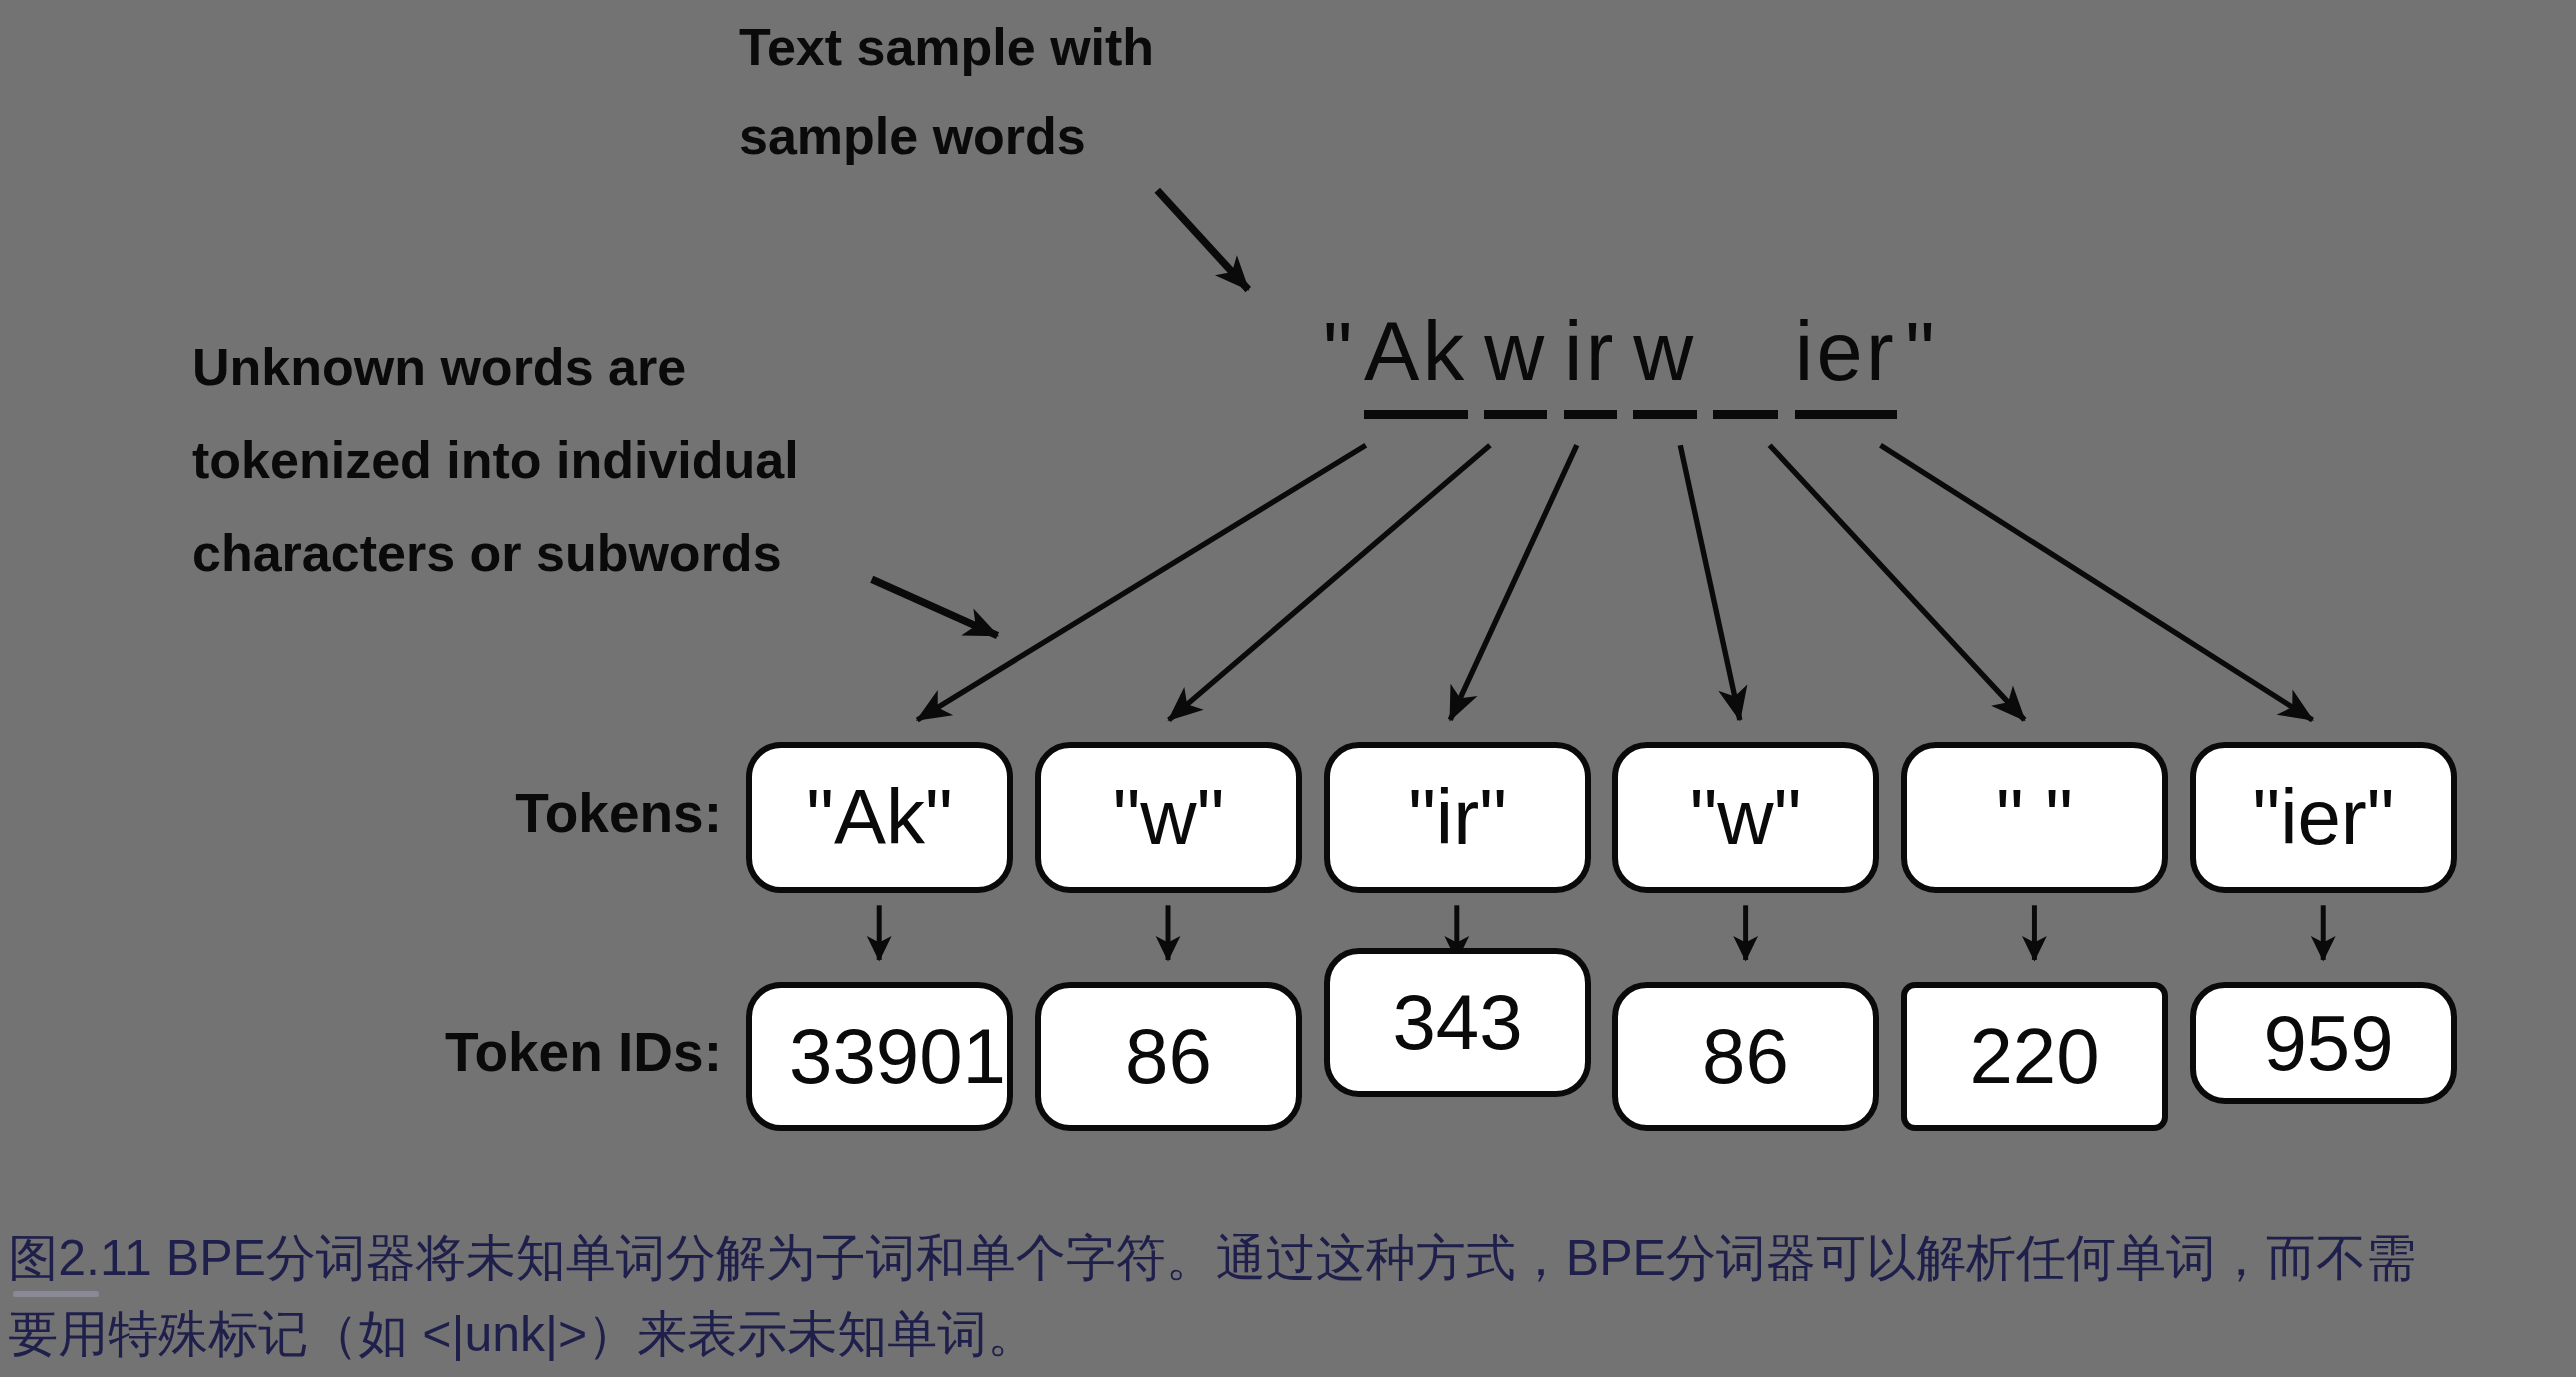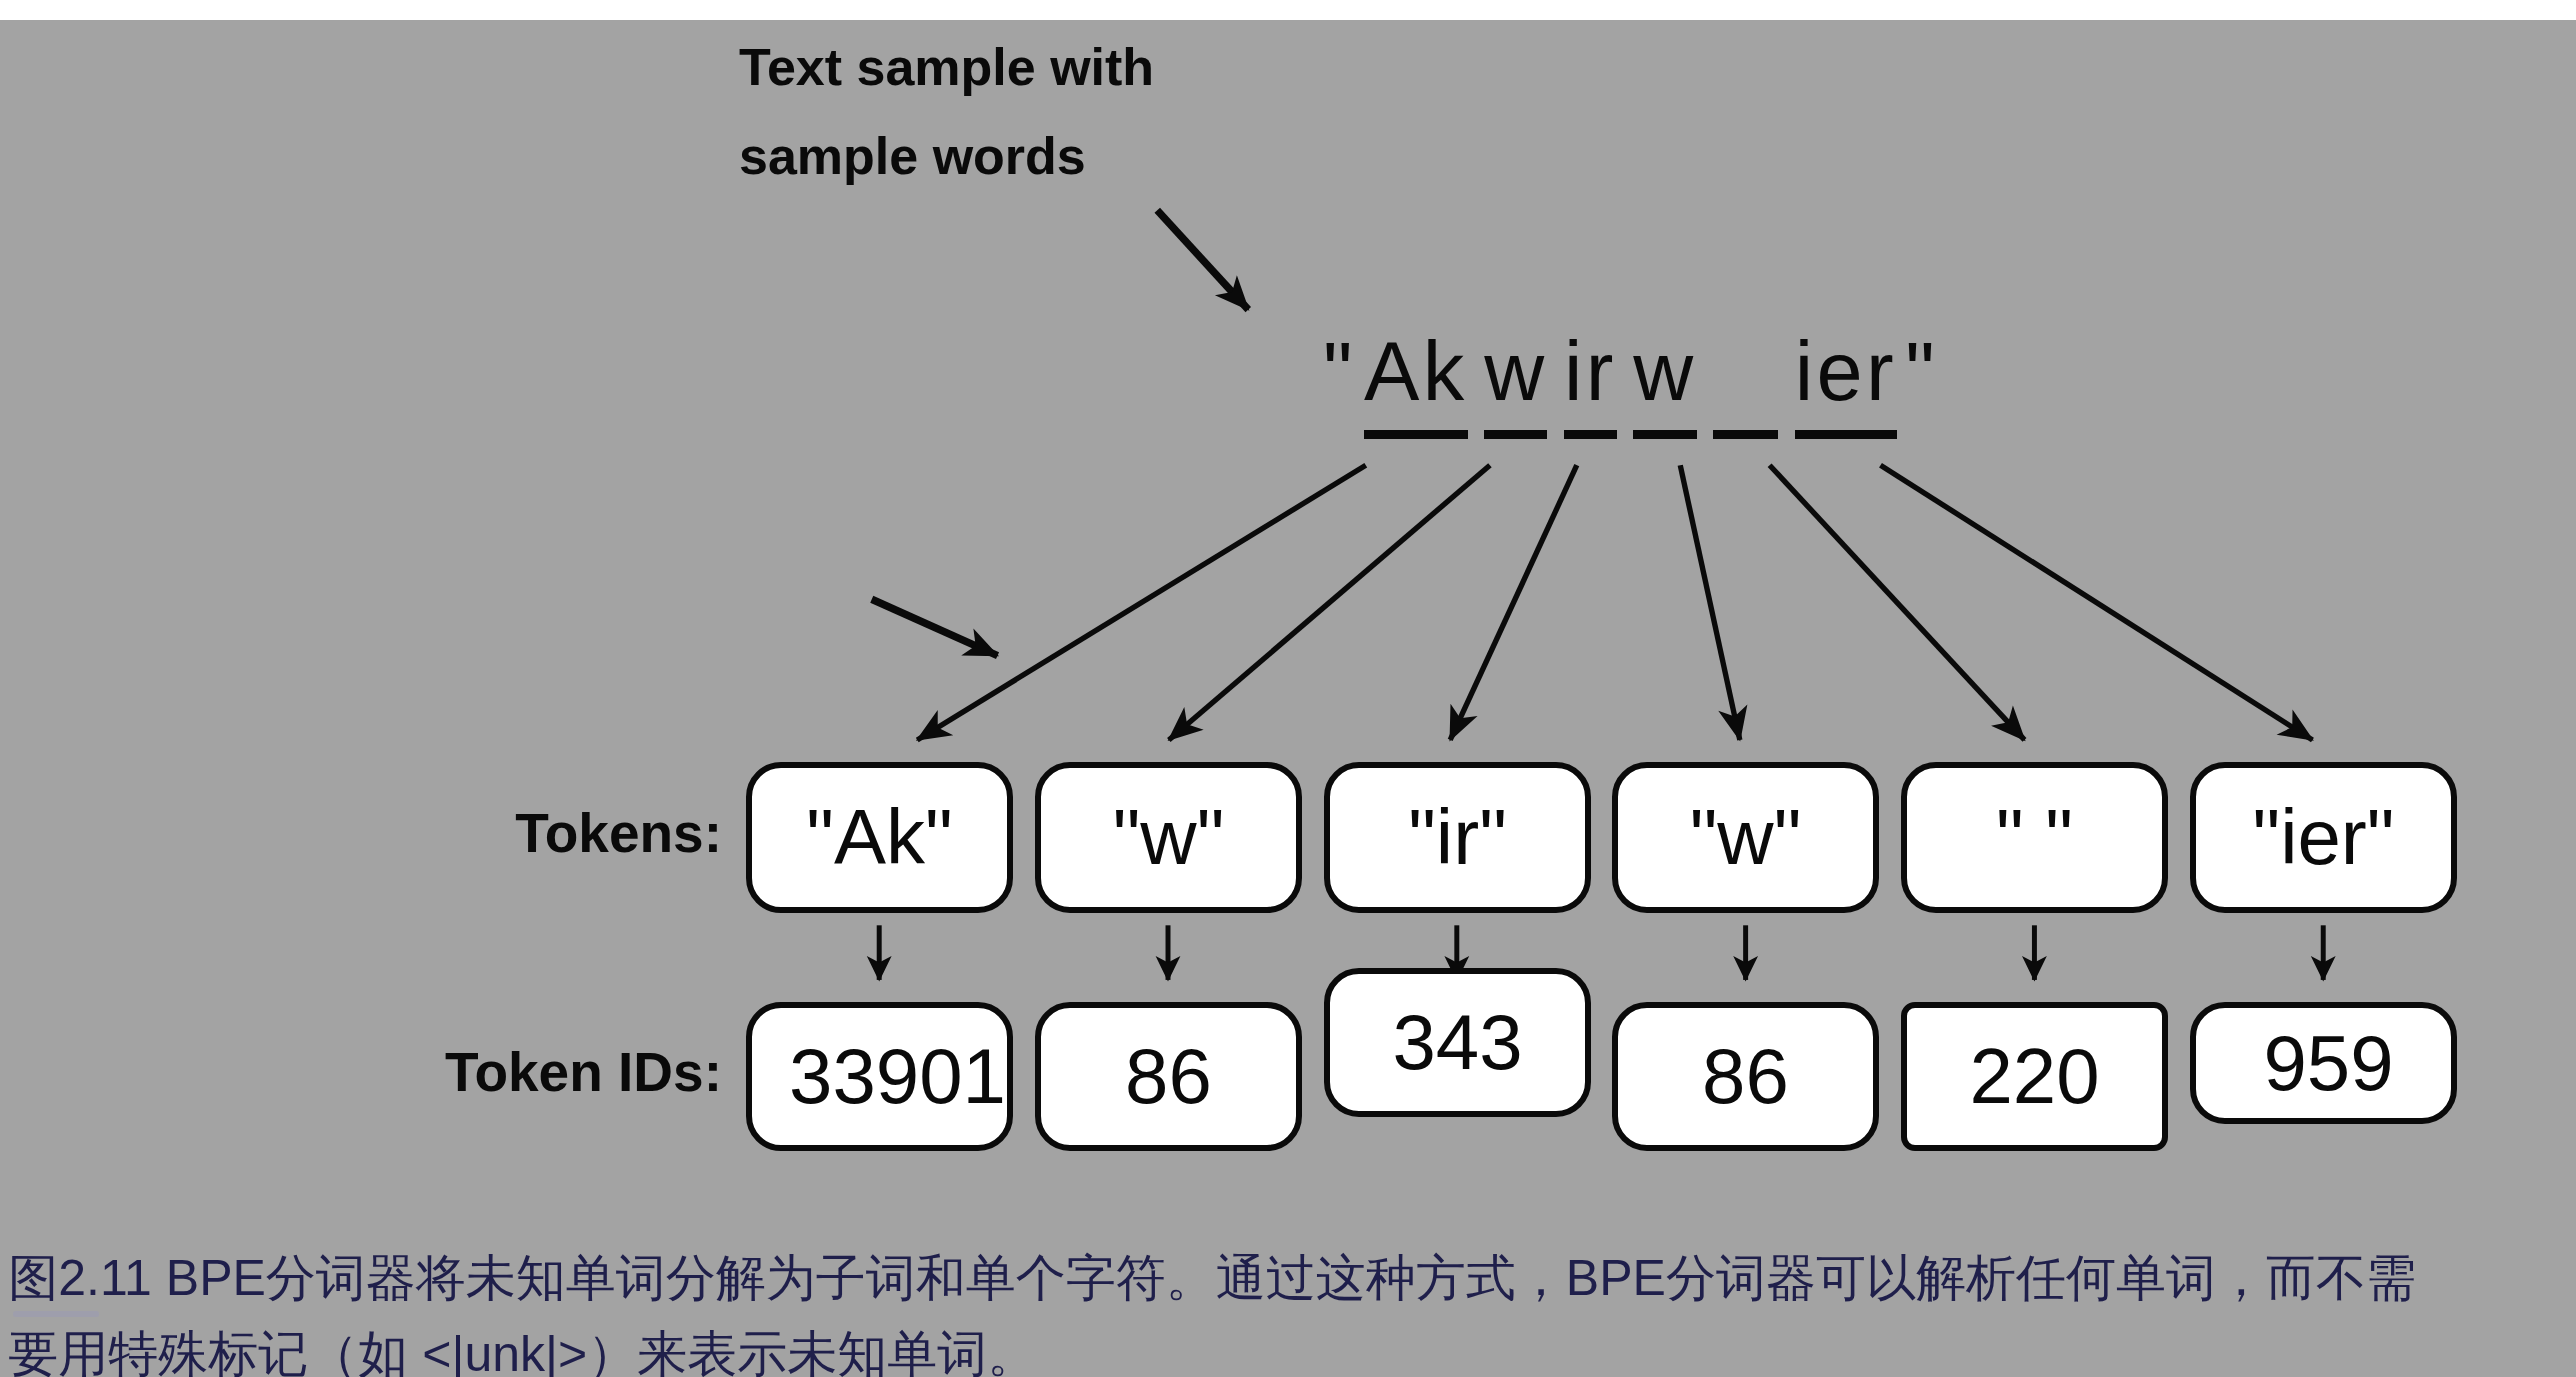--- a/index.html
+++ b/index.html
@@ -1,18 +1,18 @@
 <!DOCTYPE html>
 <html style="font-size:13.2px"><head>
 <meta charset="utf-8">
 <style>
   html,body{margin:0;padding:0;background:#ffffff;}
   body{width:2576px;height:1377px;position:relative;overflow:hidden;
        font-family:"Liberation Sans", sans-serif;color:#0a0a0a;}
-  #screen{position:absolute;inset:0;background:#a3a3a3;margin-top:20px;}
+  #screen{position:absolute;inset:0;background:#737373;}
 
   .abs{position:absolute;}
 
   
   .callout{font-weight:bold;font-size:52px;line-height:89px;letter-spacing:0px;color:#0a0a0a;white-space:nowrap;}
 
   
   .word-row{position:absolute;left:1192px;top:305px;width:877px;display:flex;
             justify-content:center;align-items:flex-end;white-space:nowrap;}
   .word-row span{display:inline-block;font-size:83px;line-height:93px;letter-spacing:3.3px;
@@ -65,20 +65,25 @@
     <line x1="2109" y1="1094" x2="2109" y2="1160" stroke="#0a0a0a" stroke-width="6" marker-end="url(#ah2)"></line>
     <line x1="2458" y1="1094" x2="2458" y2="1160" stroke="#0a0a0a" stroke-width="6" marker-end="url(#ah2)"></line>
     <line x1="2807" y1="1094" x2="2807" y2="1160" stroke="#0a0a0a" stroke-width="6" marker-end="url(#ah2)"></line>
   </svg>
 
   <div class="abs callout" style="left:739px;top:3.3px;">
     <div>Text sample with</div>
     <div>sample words</div>
   </div>
 
+  <div class="abs callout" style="left:192px;top:321px;line-height:93px;">
+    <div>Unknown words are</div>
+    <div>tokenized into individual</div>
+    <div>characters or subwords</div>
+  </div>
 
   <div class="word-row">
     <span>"</span>
       <span class="seg">Ak</span>
       <span class="seg">w</span>
       <span class="seg">ir</span>
       <span class="seg">w</span>
       <span class="seg seg-space"> </span>
       <span class="seg">ier</span>
       <span>"</span>

